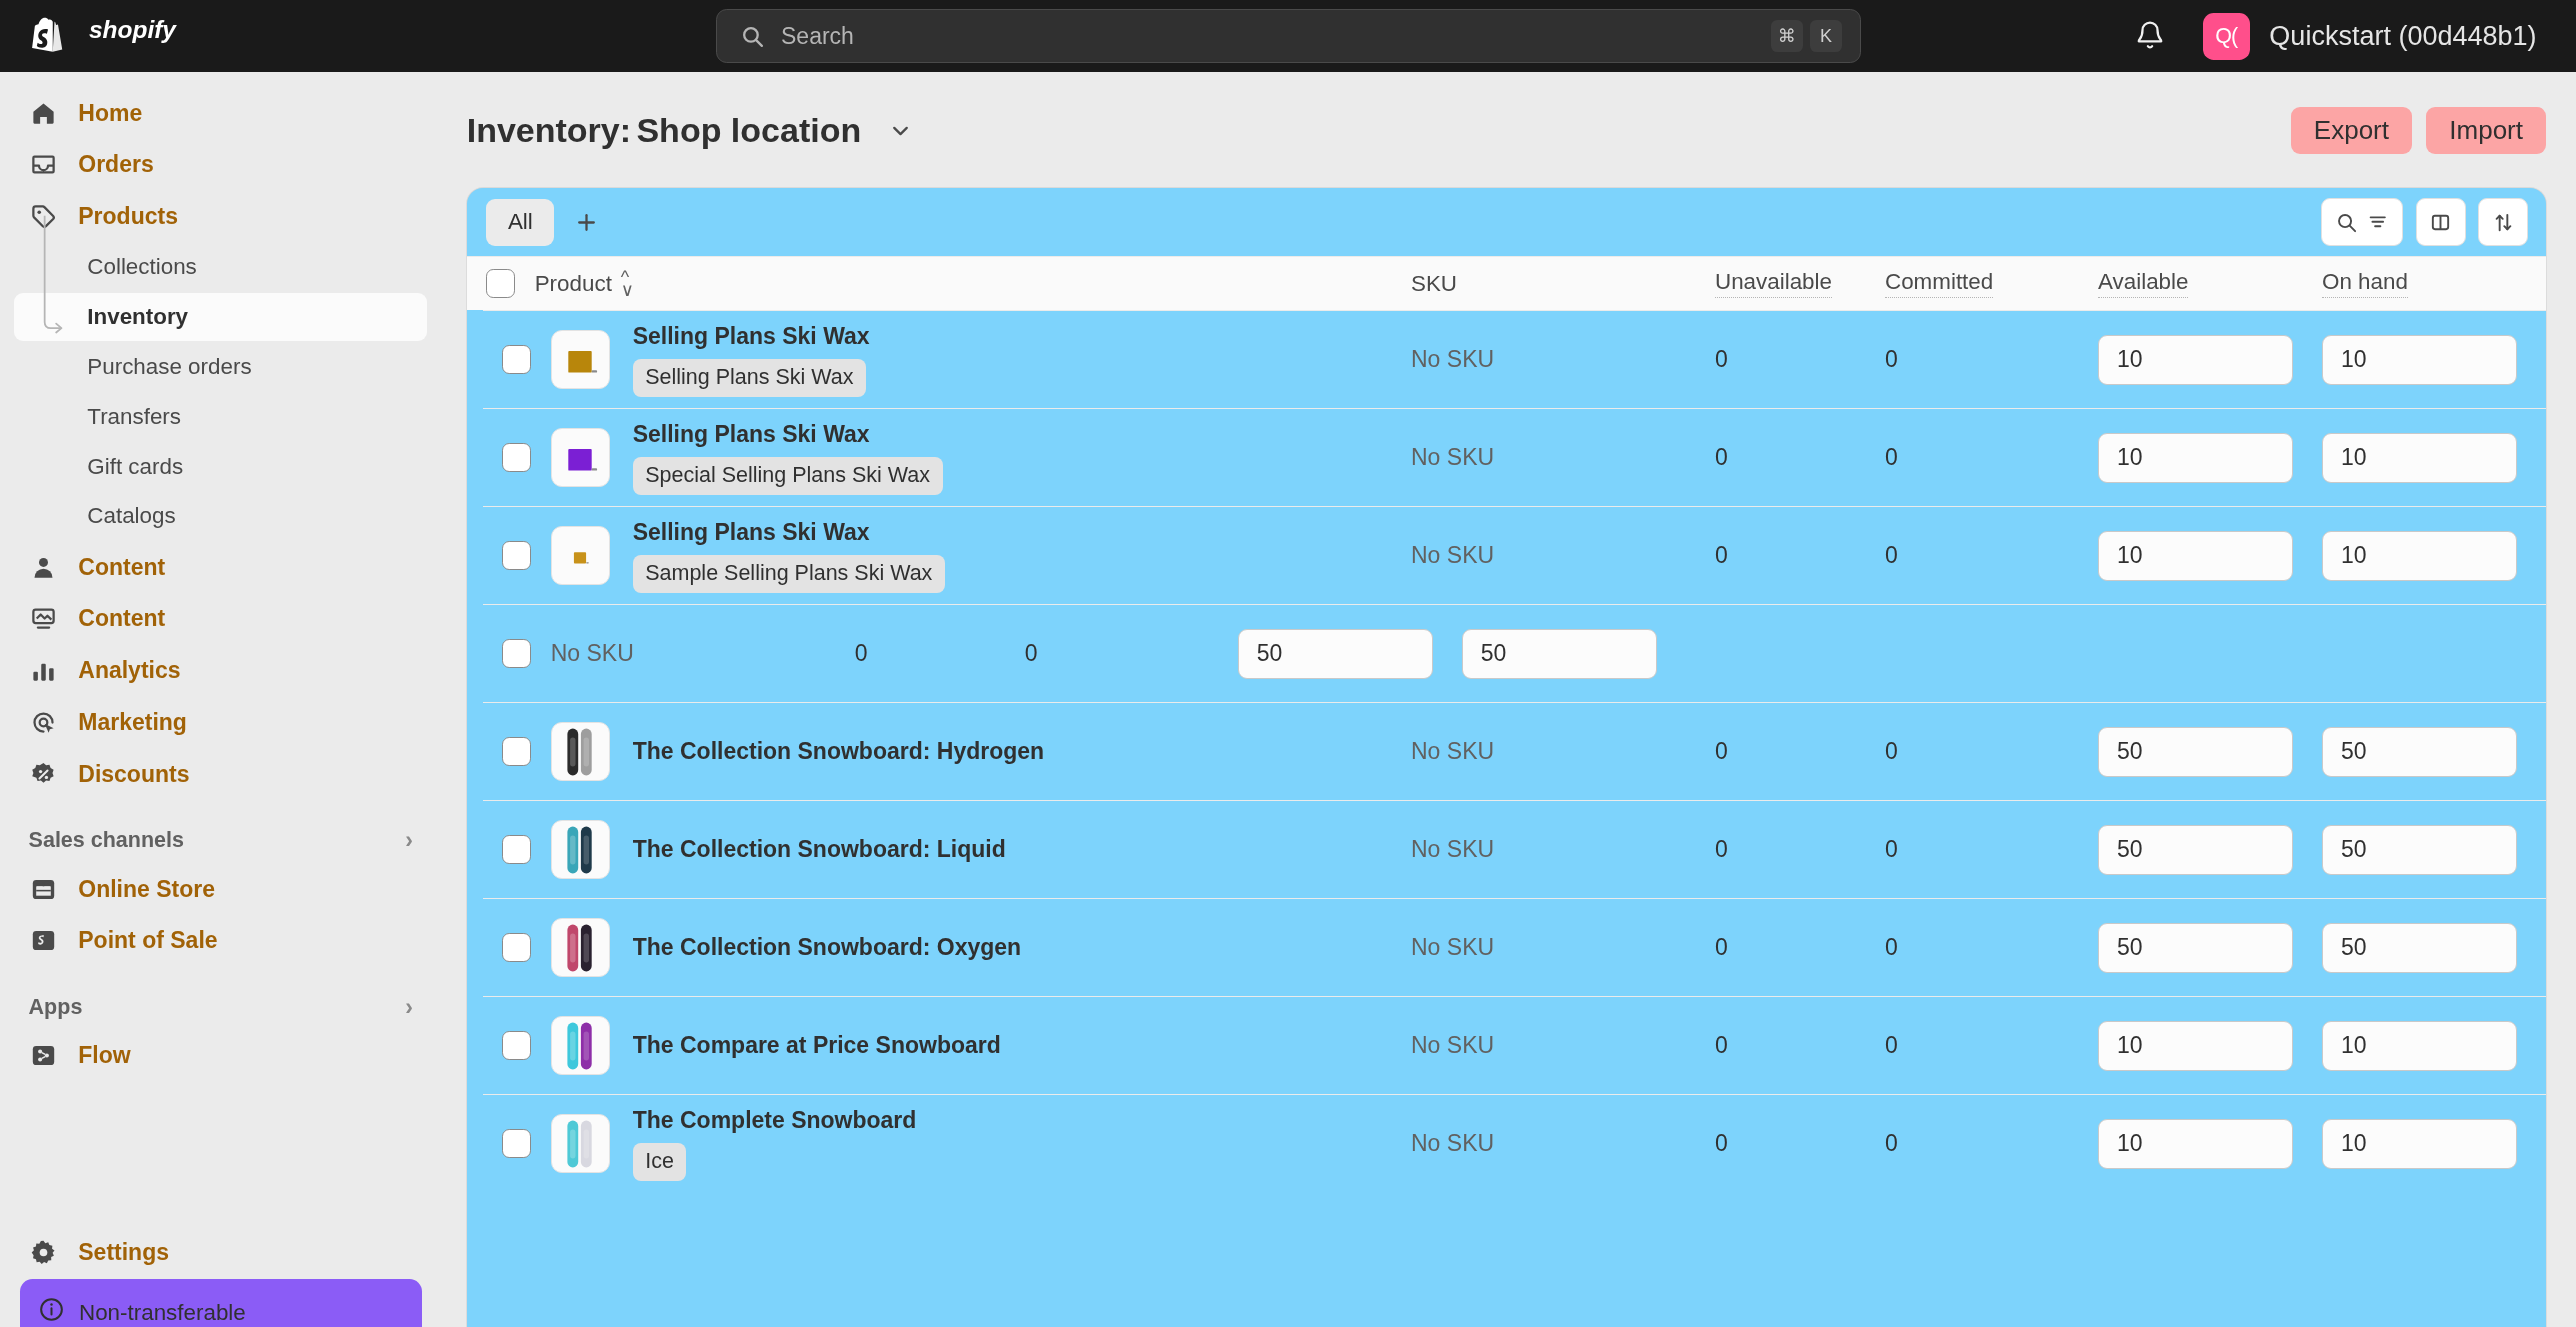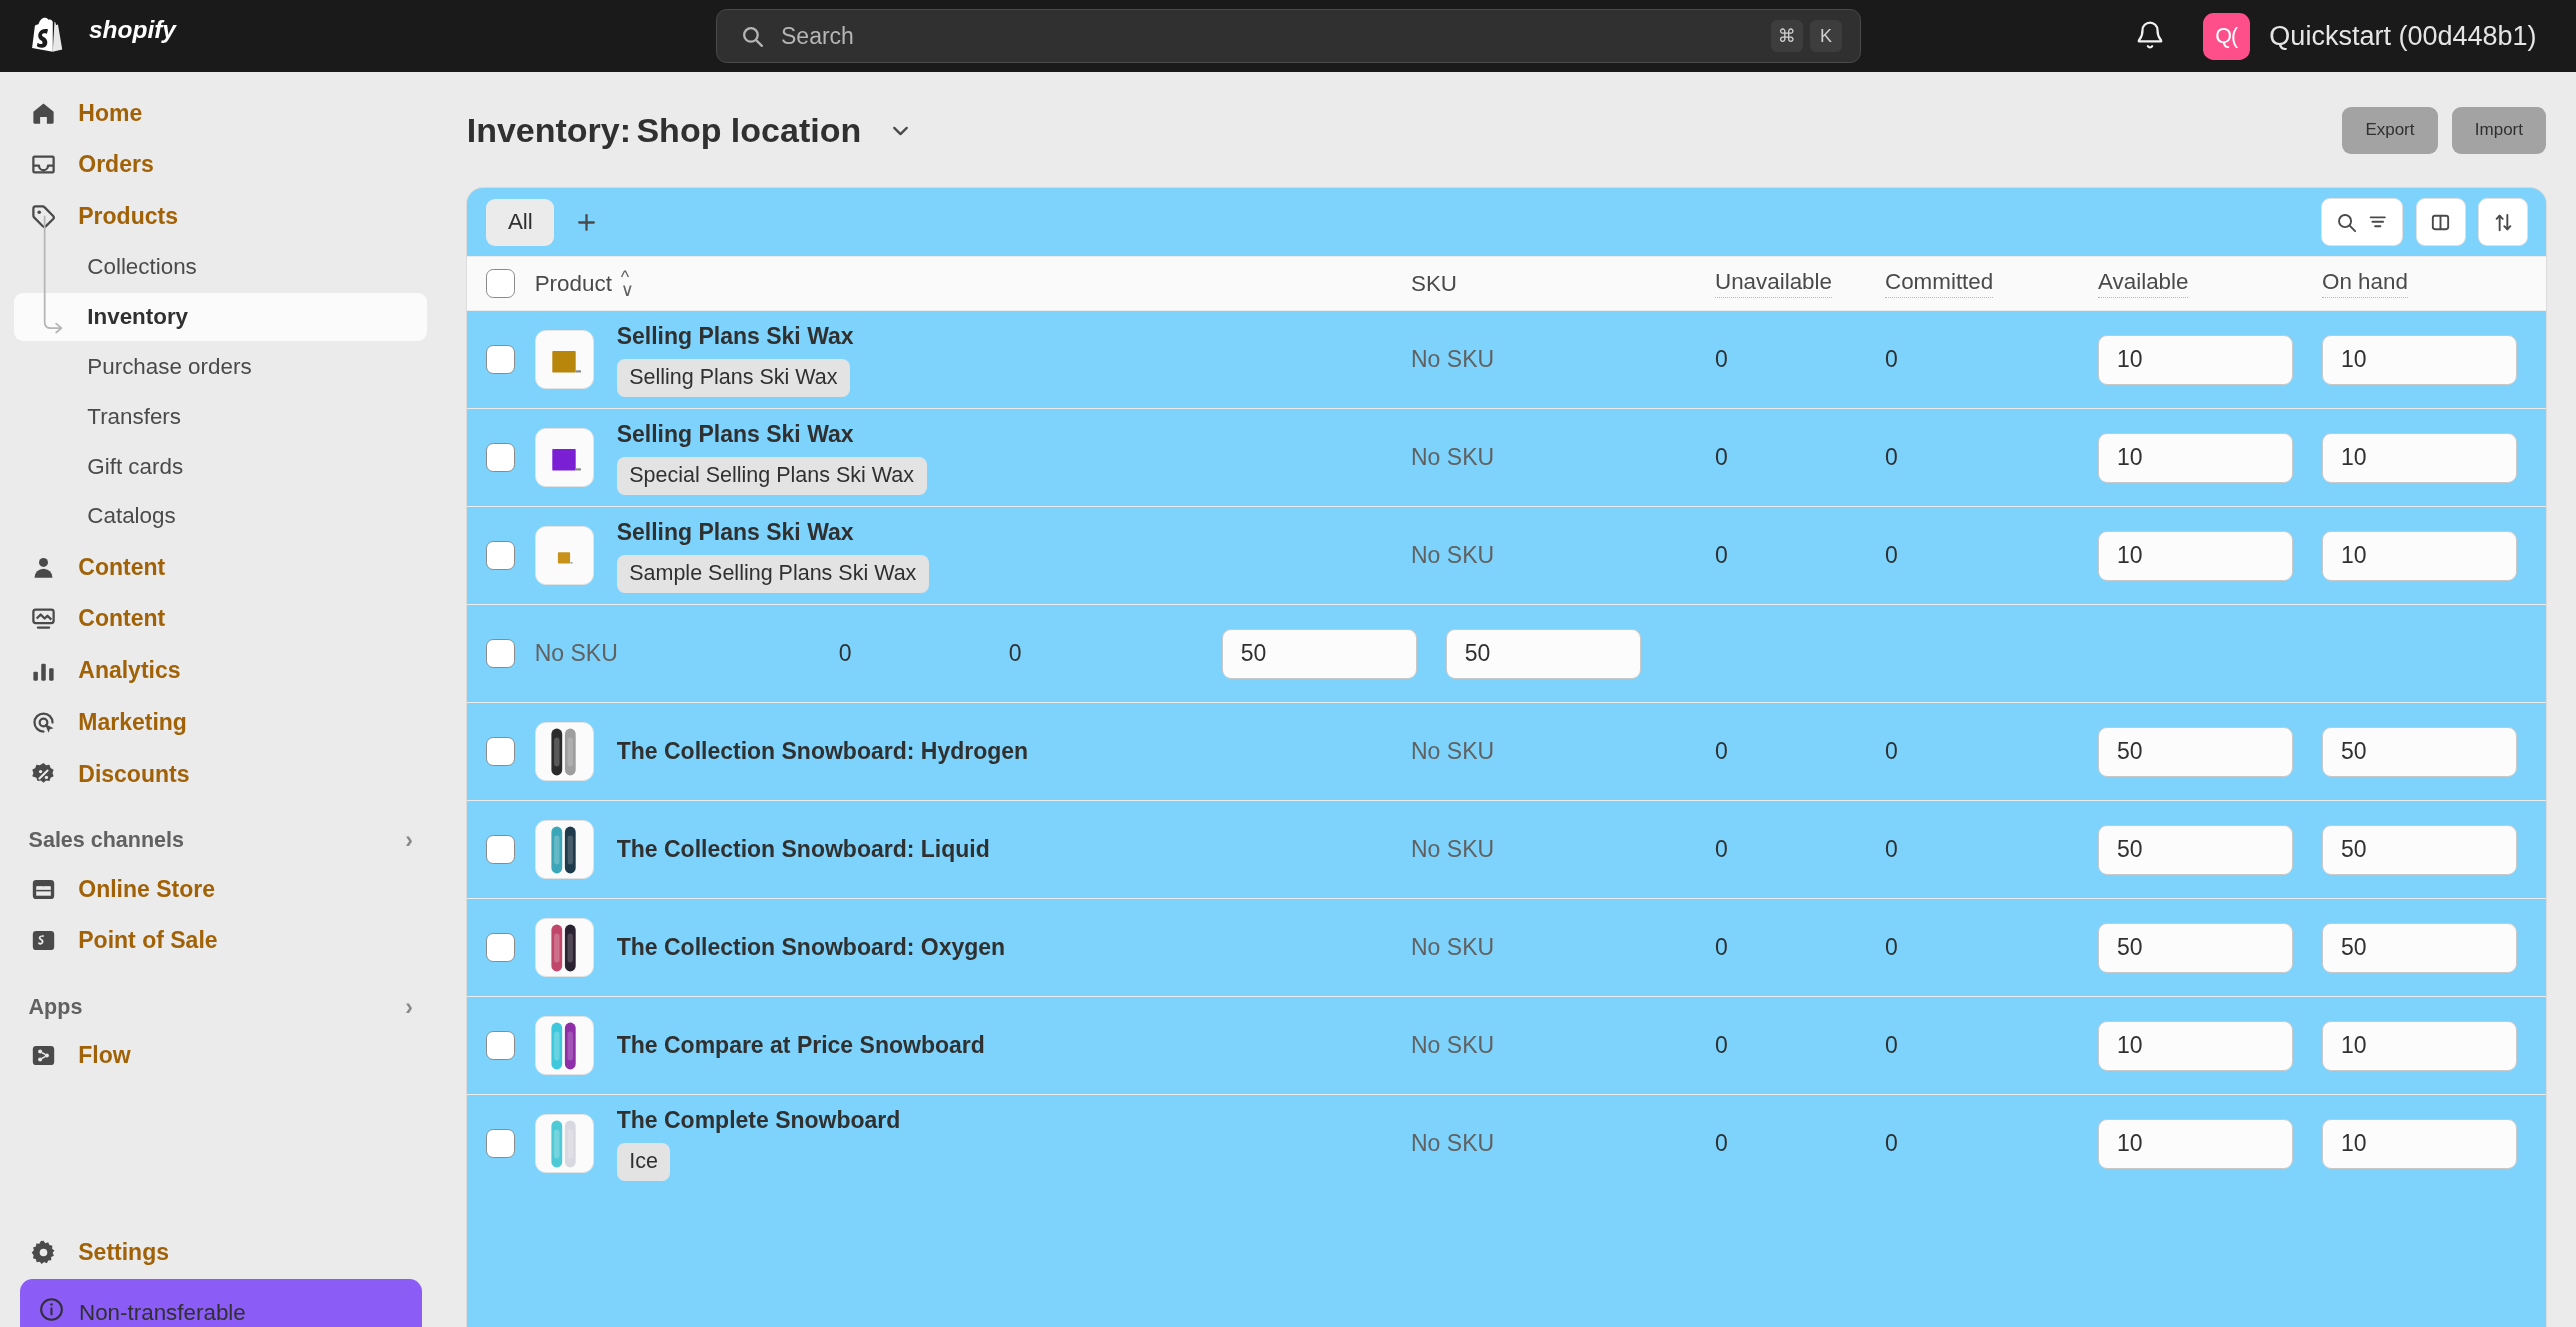--- a/index.html
+++ b/index.html
@@ -75,22 +75,22 @@
   }
 
   
   .main { flex: 1; min-width: 0; padding: 25px 30px 0 19.7px; display: flex; flex-direction: column; }
   .page-head { display: flex; align-items: center; height: 66px; margin-bottom: 25px; }
   .page-title { font-size: 34px; font-weight: bold; color: #303030; }
   .page-title .loc { margin-left: 5.4px; }
   .chev-down-btn { margin-left: 21.5px; display: flex; align-items: center; justify-content: center; width: 36px; height: 36px; }
   .head-actions { margin-left: auto; display: flex; gap: 14.3px; }
   .btn-plain {
-    background: #a3a3a3; border: none; border-radius: 9px;
-    padding: 0 23px; height: 47px; font-size: 17px; color: #303030;
+    background: #fca5a5; border: none; border-radius: 9px;
+    padding: 0 23px; height: 47px; font-size: 26px; color: #303030;
     font-family: inherit; display: flex; align-items: center;
   }
 
   
   .card {
     background: #7dd3fc; border-radius: 16px 16px 0 0;
     box-shadow: 0 0 0 0.9px rgba(0,0,0,0.06), 0 0.9px 1.8px rgba(0,0,0,0.06);
     display: flex; flex-direction: column; flex: 1; min-height: 0; overflow: hidden;
   }
   .card-toolbar { height: 68px; flex: 0 0 68px; display: flex; align-items: center; padding: 0 18px 0 19.7px; }
@@ -101,21 +101,21 @@
   .tab-add { width: 47px; height: 47px; display: flex; align-items: center; justify-content: center; margin-left: 9px; }
   .tool-icons { margin-left: auto; display: flex; align-items: center; gap: 12.5px; }
   .tool-btn {
     height: 48px; border-radius: 9px; border: 0.9px solid #e0e0e0; background: #fff;
     display: flex; align-items: center; justify-content: center; gap: 9px; padding: 0 12.5px;
   }
   .tool-btn.wide { width: 82px; }
   .tool-btn.sq { width: 50px; }
 
   
-  .tbl { flex: 1; min-height: 0; overflow: hidden; }
+  .tbl { flex: 1; min-height: 0; overflow: hidden; margin-left: 16px; }
   .trow { display: flex; align-items: center; border-top: 0.9px solid #ebebeb; }
   .thead { background: #fafafa; height: 54px; border-top: 0.9px solid #ebebeb; }
   .c-check { width: 68px; flex: 0 0 68px; display: flex; align-items: center; justify-content: center; }
   .cb { width: 29px; height: 29px; border: 1.3px solid #8a8a8a; border-radius: 7.2px; background: #fff; }
   .c-prod { flex: 1 1 auto; min-width: 0; display: flex; align-items: center; gap: 23px; padding-right: 18px; }
   .c-sku { width: 304px; flex: 0 0 304px; }
   .c-num { width: 170px; flex: 0 0 170px; }
   .c-inp { width: 224px; flex: 0 0 224px; }
   .c-inp.lead { margin-left: 43px; }
   .th {

